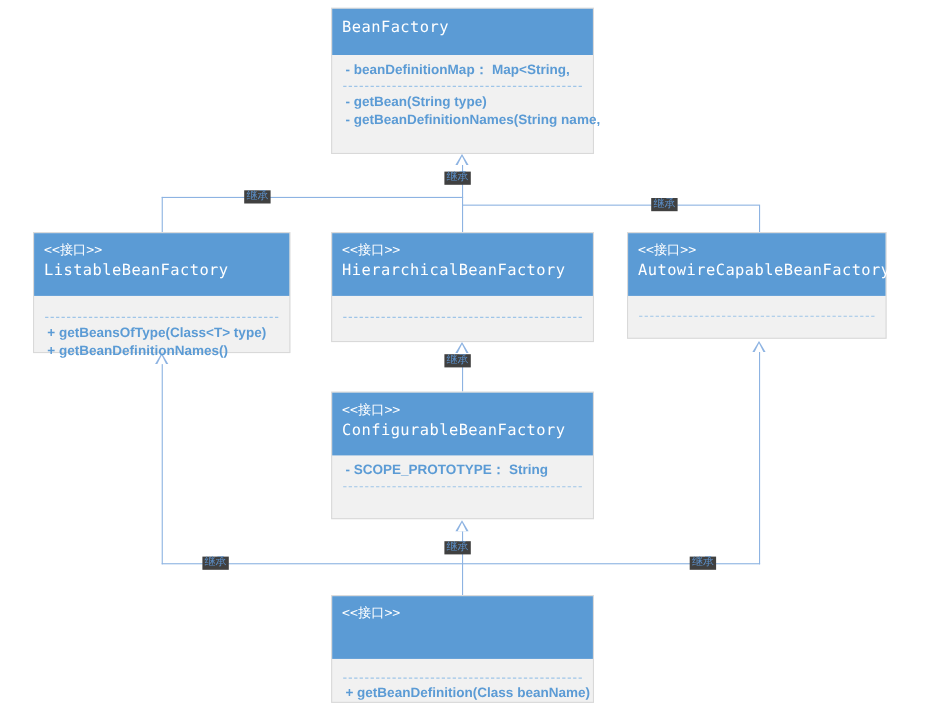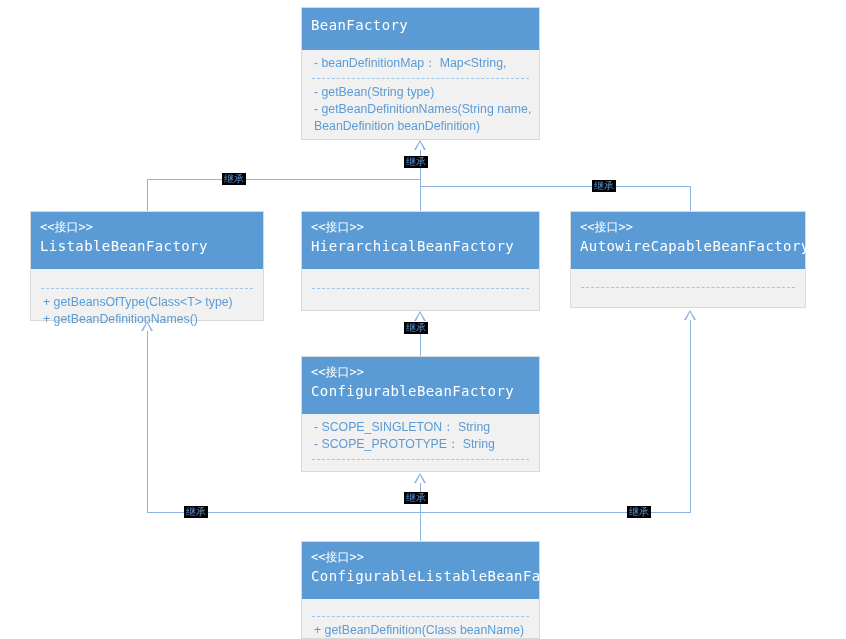--- a/index.html
+++ b/index.html
@@ -53,20 +53,21 @@
   }
   .uml-section.empty {
     padding: 0;
   }
   .uml-divider {
     border-top: 1px dashed #9fc5e8;
     margin: 0 10px;
   }
   .uml-row {
     white-space: nowrap;
+    font-weight: bold;
   }
 
   
   .line-h {
     position: absolute;
     height: 0;
     border-top: 1px solid #8db3e2;
   }
   .line-v {
     position: absolute;
@@ -91,21 +92,21 @@
     border-left: 4px solid transparent;
     border-right: 4px solid transparent;
     border-bottom: 8px solid #ffffff;
   }
   .edge-label {
     position: absolute;
     font-family: "DejaVu Sans", sans-serif;
     font-size: 10px;
     line-height: 12px;
     color: #5b8fc9;
-    background: #000000;
+    background: #404040;
     padding: 0 2px;
     white-space: nowrap;
   }
 </style>
 </head>
 <body>
 
 <div id="canvas">
 
   <div class="line-v" style="left:420px; top:150px; height:62px;"></div>
@@ -142,21 +143,20 @@
     <div class="uml-header" style="height:42px;">
       <div class="uml-title">BeanFactory</div>
     </div>
     <div class="uml-section">
       <div class="uml-row">- beanDefinitionMap： Map&lt;String,</div>
     </div>
     <div class="uml-divider"></div>
     <div class="uml-section">
       <div class="uml-row">- getBean(String type)</div>
       <div class="uml-row">- getBeanDefinitionNames(String name,</div>
-      <div class="uml-row">BeanDefinition beanDefinition)</div>
     </div>
   </div>
 
   <div class="uml-box" style="left:30px; top:211px; width:234px; height:110px;">
     <div class="uml-header" style="height:57px;">
       <div class="uml-stereotype">&lt;&lt;接口&gt;&gt;</div>
       <div class="uml-title">ListableBeanFactory</div>
     </div>
     <div class="uml-section empty" style="height:19px;"></div>
     <div class="uml-divider"></div>
@@ -185,31 +185,29 @@
     <div class="uml-divider"></div>
     <div class="uml-section empty" style="height:19px;"></div>
   </div>
 
   <div class="uml-box" style="left:301px; top:356px; width:239px; height:116px;">
     <div class="uml-header" style="height:57px;">
       <div class="uml-stereotype">&lt;&lt;接口&gt;&gt;</div>
       <div class="uml-title">ConfigurableBeanFactory</div>
     </div>
     <div class="uml-section">
-      <div class="uml-row">- SCOPE_SINGLETON： String</div>
       <div class="uml-row">- SCOPE_PROTOTYPE： String</div>
     </div>
     <div class="uml-divider"></div>
     <div class="uml-section empty" style="height:20px;"></div>
   </div>
 
   <div class="uml-box" style="left:301px; top:541px; width:239px; height:98px;">
     <div class="uml-header" style="height:57px;">
       <div class="uml-stereotype">&lt;&lt;接口&gt;&gt;</div>
-      <div class="uml-title">ConfigurableListableBeanFactory</div>
     </div>
     <div class="uml-section empty" style="height:17px;"></div>
     <div class="uml-divider"></div>
     <div class="uml-section">
       <div class="uml-row">+ getBeanDefinition(Class beanName)</div>
     </div>
   </div>
 
 </div>
 

